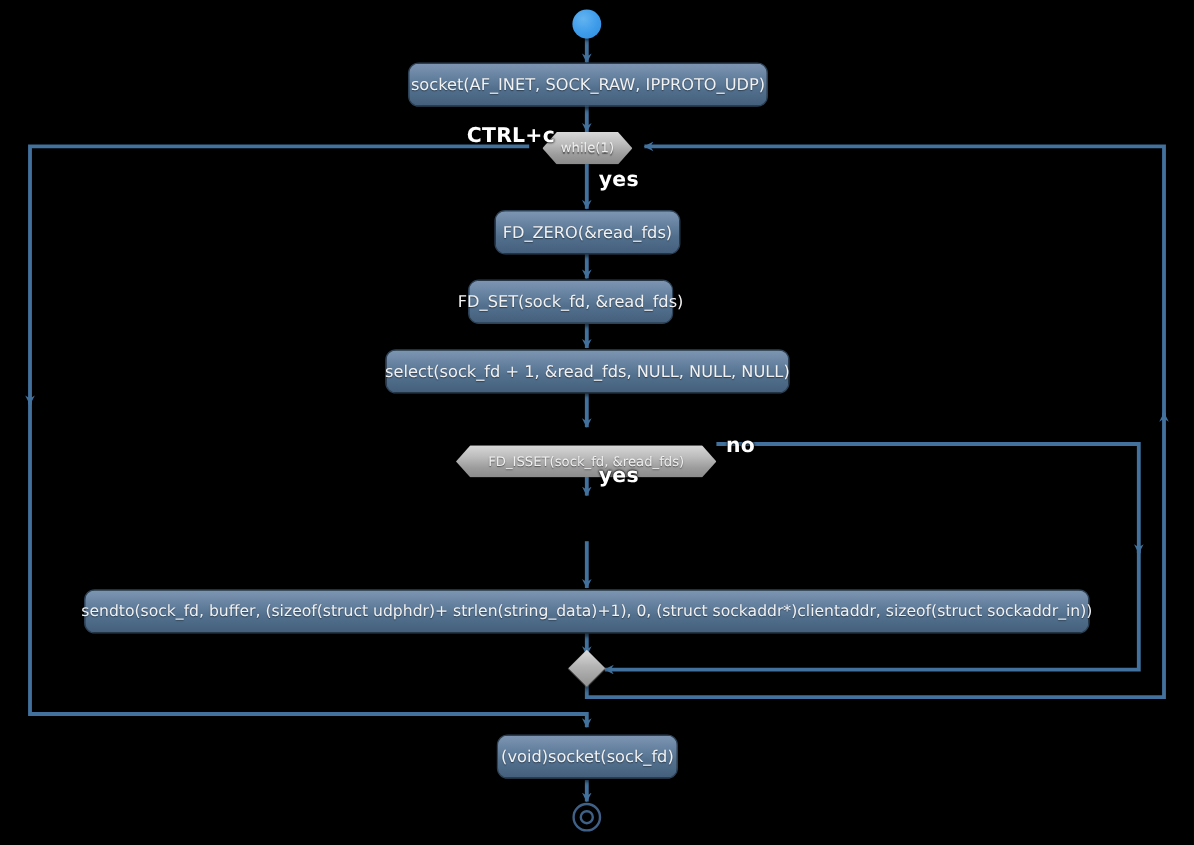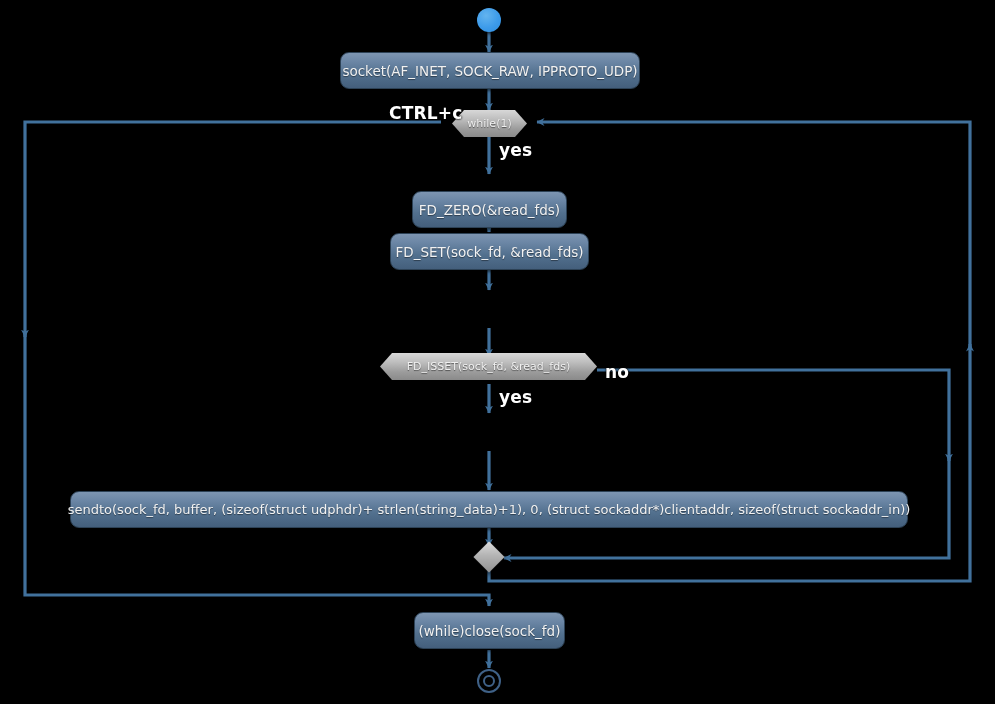--- a/index.html
+++ b/index.html
@@ -119,33 +119,34 @@
       <path d="M489,650 L489,668" marker-end="url(#ah)"></path>
     </g>
   </svg>
 
   <div class="node startnode" style="left:477px;top:8px;"></div>
 
   <div class="node act" style="left:340px;top:52px;width:300px;">socket(AF_INET, SOCK_RAW, IPPROTO_UDP)</div>
 
   <div class="node hex" style="left:452px;top:110px;width:75px;">while(1)</div>
 
-  <div class="node act" style="left:412px;top:175px;width:155px;margin-top:16px;">FD_ZERO(&amp;read_fds)</div>
+  <div class="node act" style="left:412px;top:175px;width:155px;">FD_ZERO(&amp;read_fds)</div>
 
-  <div class="node act" style="left:390px;top:233px;width:199px;">FD_SET(sock_fd, &amp;read_fds)</div>
+  <div class="node act" style="left:390px;top:233px;width:171px;">FD_SET(sock_fd, &amp;read_fds)</div>
 
+  <div class="node act" style="left:321px;top:291px;width:337px;">select(sock_fd + 1, &amp;read_fds, NULL, NULL, NULL)</div>
 
-  <div class="node hex" style="left:380px;top:353px;width:217px;">FD_ISSET(sock_fd, &amp;read_fds)</div>
+  <div class="node hex" style="left:380px;top:371px;width:217px;">FD_ISSET(sock_fd, &amp;read_fds)</div>
 
 
   <div class="node act big" style="left:70px;top:491px;width:838px;">sendto(sock_fd, buffer, (sizeof(struct udphdr)+ strlen(string_data)+1), 0, (struct sockaddr*)clientaddr, sizeof(struct sockaddr_in))</div>
 
   <div class="node merge" style="left:478px;top:546px;"></div>
 
-  <div class="node act" style="left:414px;top:612px;width:151px;">(while)close(sock_fd)</div>
+  <div class="node act" style="left:414px;top:612px;width:151px;">(void)socket(sock_fd)</div>
 
   <div class="node endnode" style="left:477px;top:669px;">
       <i></i>
     </div>
 
   <div class="elabel" style="left:389px;top:103px;">CTRL+c</div>
 
   <div class="elabel" style="left:499px;top:140px;">yes</div>
 
   <div class="elabel" style="left:605px;top:362px;">no</div>

